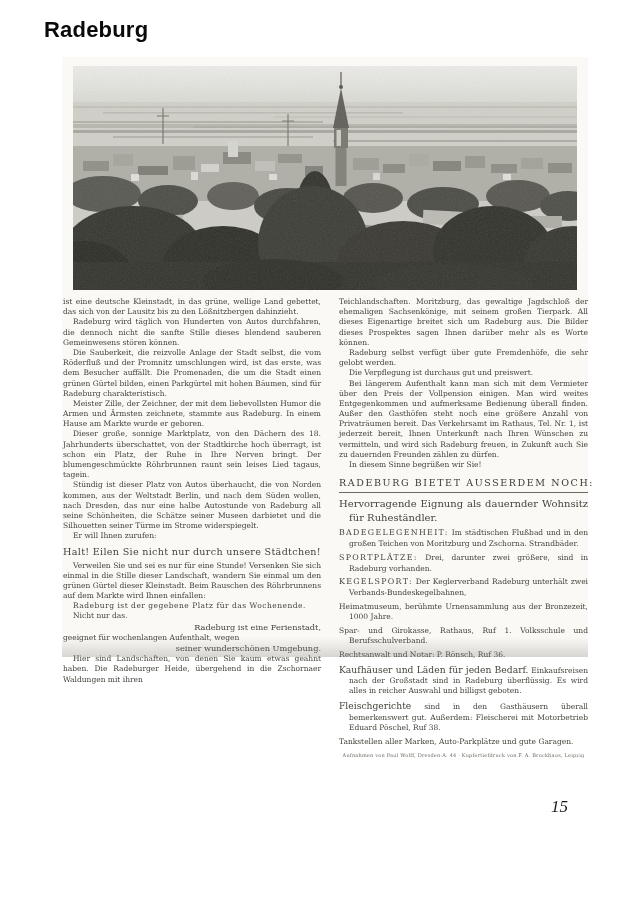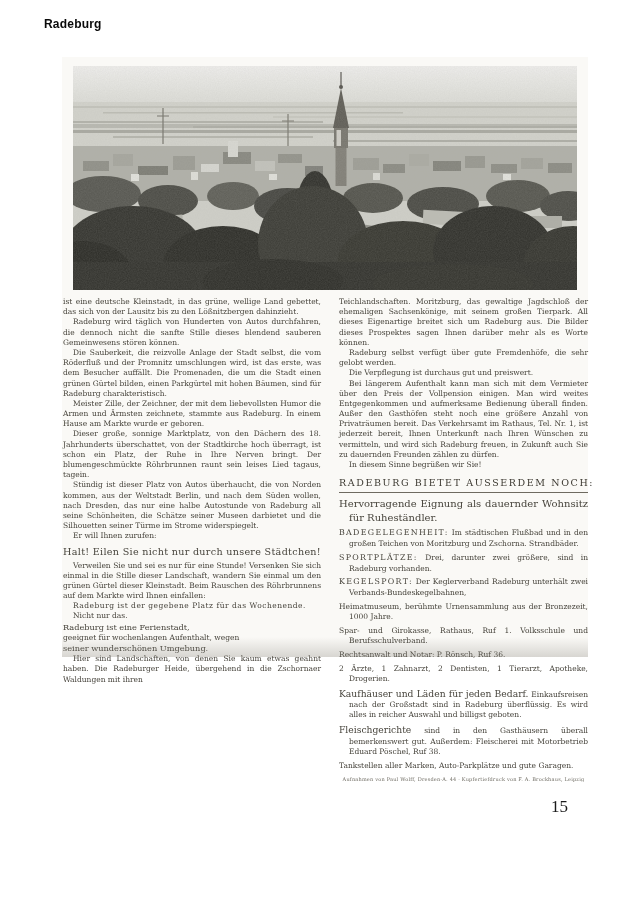--- a/index.html
+++ b/index.html
@@ -1,26 +1,26 @@
 <!DOCTYPE html>
 <html><head>
 <meta charset="utf-8">
 <style>
   html,body{margin:0;padding:0;}
   body{
     width:640px;height:911px;position:relative;background:#ffffff;
     font-family:"Liberation Sans", sans-serif;overflow:hidden;
   }
   .header-title{
-    position:absolute;left:44px;top:17px;font-size:12px;font-weight:bold;color:#0a0a0a;
+    position:absolute;left:44px;top:17px;font-size:22px;font-weight:bold;color:#0a0a0a;
     letter-spacing:0.2px;
   }
   .page-number{
     position:absolute;left:551px;top:797px;font-family:"Liberation Serif", serif;
-    font-size:17px;color:#1a1a1a;
+    font-size:17px;color:#1a1a1a;font-style:italic;
   }
   
   .scan{
     position:absolute;left:62px;top:57px;width:526px;height:600px;
     background:#faf9f6;color:#47443c;
     font-family:"DejaVu Serif", serif;
   }
   .scan::after{ 
     content:"";position:absolute;left:0;right:0;bottom:0;height:20px;
     background:linear-gradient(to bottom, rgba(255,255,255,0), rgba(125,122,114,0.28));
@@ -40,21 +40,21 @@
     margin:0 0 4px 0;font-weight:normal;
   }
   .bodytext{font-size:7.5px;line-height:1.36;text-align:justify;}
   .p{margin:0;text-indent:10px;}
   .p.noindent{text-indent:0;}
   .p.spaced{letter-spacing:0.5px;}
   .p.halt{
     font-size:9.6px;text-align:right;text-indent:0;margin:3px 0 3px 0;
     letter-spacing:0.3px;
   }
-  .p.ferien{font-size:8.2px;text-align:left;text-indent:0;}
+  .p.ferien{font-size:8.2px;text-align:right;text-indent:0;}
   .section-heading{
     font-size:9.5px;letter-spacing:1.6px;color:#3c3931;white-space:nowrap;
     border-bottom:0.8px solid #6e6a60;padding-bottom:2px;margin:7px 0 4px 0;
     font-weight:normal;
   }
   .item{margin:0 0 3.6px 0;padding-left:10px;text-indent:-10px;}
   .item .lead-caps{letter-spacing:1.3px;font-size:7.9px;}
   .item .lead-large{font-size:9.2px;}
   .item.eignung{font-size:10px;margin-bottom:4px;}
   .credit{
@@ -200,21 +200,20 @@
         <span class="lead-caps">SPORTPLÄTZE:</span>
         <span>Drei, darunter zwei größere, sind in Radeburg vorhanden.</span>
       </p>
       <p class="item">
         <span class="lead-caps">KEGELSPORT:</span>
         <span>Der Keglerverband Radeburg unterhält zwei Verbands-Bundeskegelbahnen,</span>
       </p>
       <p class="item">Heimatmuseum, berühmte Urnensammlung aus der Bronzezeit, 1000 Jahre.</p>
       <p class="item">Spar- und Girokasse, Rathaus, Ruf 1. Volksschule und Berufsschulverband.</p>
       <p class="item">Rechtsanwalt und Notar: P. Rönsch, Ruf 36.</p>
-      <p class="item">2 Ärzte, 1 Zahnarzt, 2 Dentisten, 1 Tierarzt, Apotheke, Drogerien.</p>
       <p class="item">
         <span class="lead-large">Kaufhäuser und Läden für jeden Bedarf.</span>
         <span>Einkaufsreisen nach der Großstadt sind in Radeburg überflüssig. Es wird alles in reicher Auswahl und billigst geboten.</span>
       </p>
       <p class="item">
         <span class="lead-large">Fleischgerichte</span>
         <span>sind in den Gasthäusern überall bemerkenswert gut. Außerdem: Fleischerei mit Motorbetrieb Eduard Pöschel, Ruf 38.</span>
       </p>
       <p class="item">Tankstellen aller Marken, Auto-Parkplätze und gute Garagen.</p>
 

